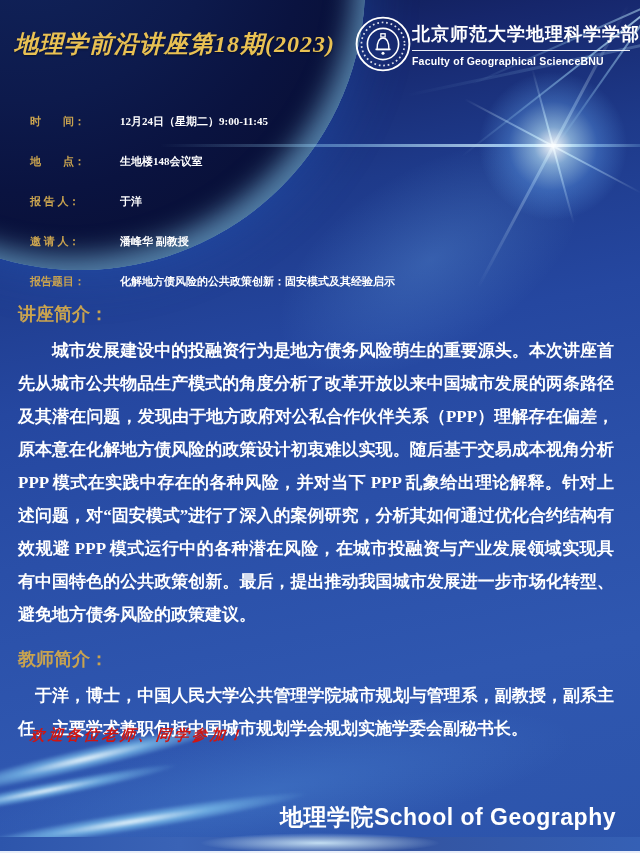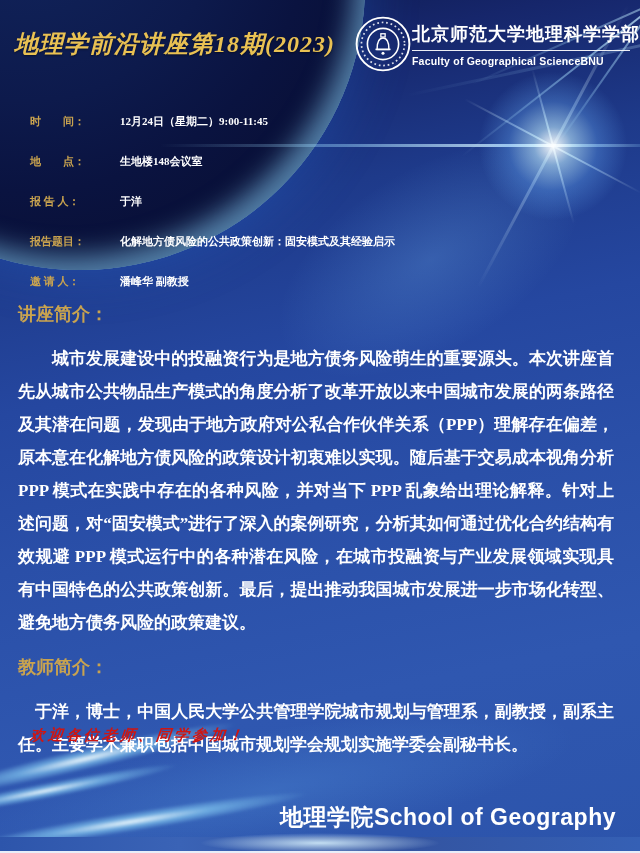--- a/index.html
+++ b/index.html
@@ -60,21 +60,21 @@
     padding-bottom:4px;border-bottom:1.5px solid rgba(255,255,255,.92);}
   .org-en{display:flex;align-items:baseline;
     font-size:10.5px;font-weight:600;padding-top:4px;letter-spacing:.2px;}
   .info{position:absolute;top:110px;left:30px;right:24px;}
   .info-row{display:flex;align-items:baseline;margin-bottom:18px;font-size:11px;font-weight:700;line-height:22px;}
   .info-label{color:#c9a34f;flex:0 0 auto;display:inline-block;min-width:84px;white-space:pre;}
   .info-value{color:#ffffff;margin-left:6px;white-space:nowrap;}
   .sections{position:absolute;top:302px;left:18px;right:26px;}
   .section-heading{color:#c9a34f;font-size:18px;font-weight:700;line-height:24px;}
   .section-body{color:#ffffff;font-size:17px;font-weight:700;line-height:33px;
-    text-align:justify;margin-top:16px;}
+    text-align:justify;margin-top:8px;}
   .lecture-body{text-indent:2em;}
   .teacher-heading{margin-top:16px;}
   .teacher-body{text-indent:1em;}
   .welcome{position:absolute;left:30px;top:726px;
     font-size:15px;font-weight:700;font-style:italic;letter-spacing:3px;
     color:#cf1511;transform:skewX(-6deg);}
   .footer-name{position:absolute;right:24px;top:802px;
     font-family:"Liberation Sans","DejaVu Sans",sans-serif;
     font-size:23px;font-weight:700;color:#ffffff;letter-spacing:.5px;}
 </style>
@@ -133,26 +133,26 @@
       </div>
       <div class="info-row">
         <span class="info-label">地　　点：</span>
         <span class="info-value">生地楼148会议室</span>
       </div>
       <div class="info-row">
         <span class="info-label">报 告 人：</span>
         <span class="info-value">于洋</span>
       </div>
       <div class="info-row">
+        <span class="info-label">邀 请 人：</span>
+        <span class="info-value">潘峰华 副教授</span>
+      </div>
+      <div class="info-row">
         <span class="info-label">报告题目：</span>
         <span class="info-value">化解地方债风险的公共政策创新：固安模式及其经验启示</span>
-      </div>
-      <div class="info-row">
-        <span class="info-label">邀 请 人：</span>
-        <span class="info-value">潘峰华 副教授</span>
       </div>
     </div>
 
     <div class="sections">
       <div class="section-heading">讲座简介：</div>
       <div class="section-body lecture-body">城市发展建设中的投融资行为是地方债务风险萌生的重要源头。本次讲座首先从城市公共物品生产模式的角度分析了改革开放以来中国城市发展的两条路径及其潜在问题，发现由于地方政府对公私合作伙伴关系（PPP）理解存在偏差，原本意在化解地方债风险的政策设计初衷难以实现。随后基于交易成本视角分析 PPP 模式在实践中存在的各种风险，并对当下 PPP 乱象给出理论解释。针对上述问题，对“固安模式”进行了深入的案例研究，分析其如何通过优化合约结构有效规避 PPP 模式运行中的各种潜在风险，在城市投融资与产业发展领域实现具有中国特色的公共政策创新。最后，提出推动我国城市发展进一步市场化转型、避免地方债务风险的政策建议。</div>
       <div class="section-heading teacher-heading">教师简介：</div>
       <div class="section-body teacher-body">于洋，博士，中国人民大学公共管理学院城市规划与管理系，副教授，副系主任。主要学术兼职包括中国城市规划学会规划实施学委会副秘书长。</div>
     </div>
 

